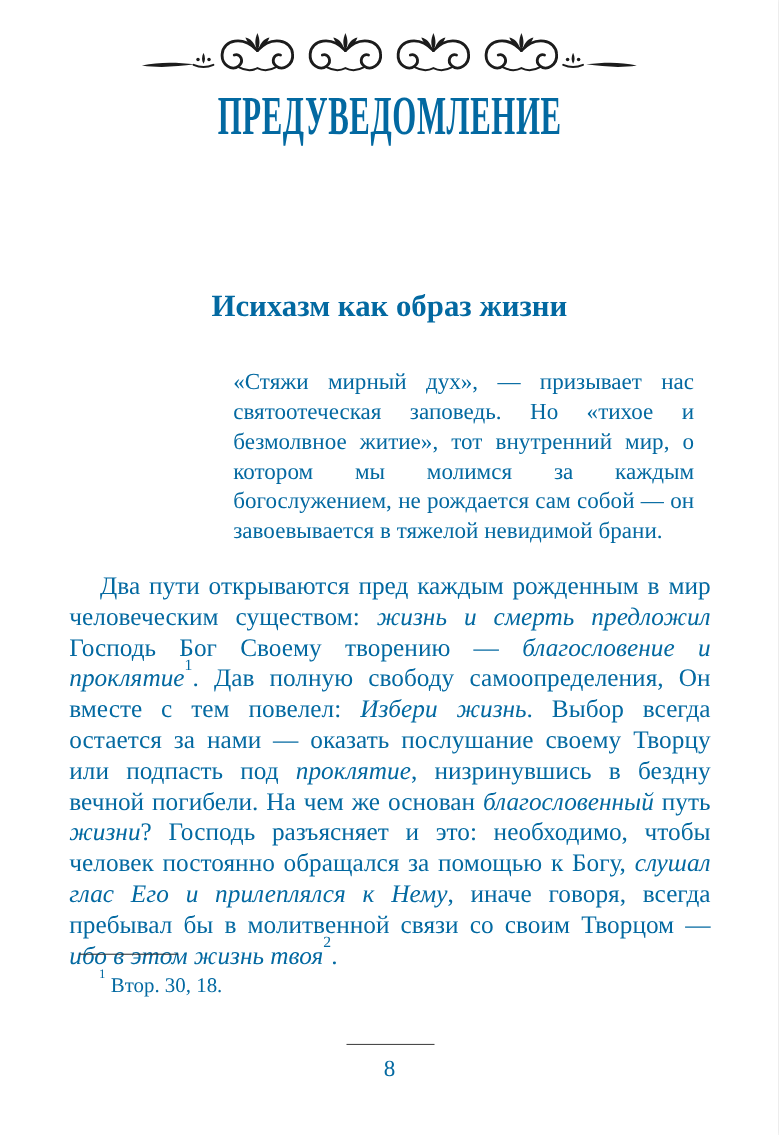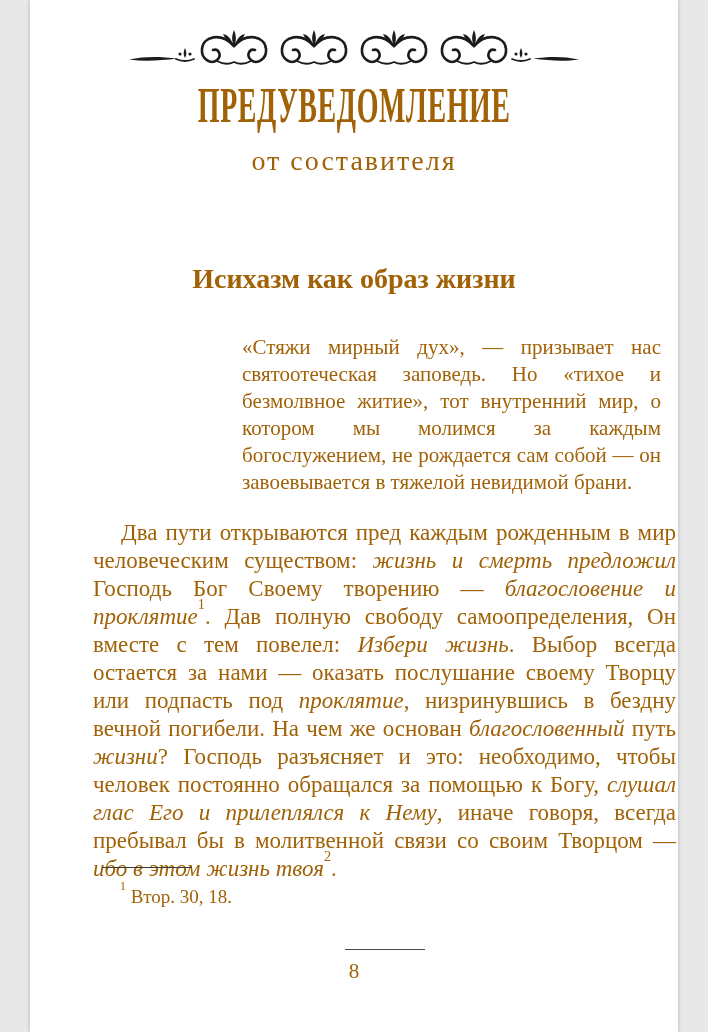--- a/index.html
+++ b/index.html
@@ -1,21 +1,21 @@
 <!DOCTYPE html>
 <html lang="ru"><head>
 <meta charset="utf-8">
 <style>
   html,body{margin:0;padding:0;background:#e8e8e8;}
   .page{
     position:relative;
-    width:648px;height:1032px;
+    width:708px;height:1032px;
     margin:0 auto;
     background:#ffffff;
-    color:#a16207;
+    color:#0369a1;
     font-family:"Liberation Serif","DejaVu Serif",serif;
     overflow:hidden;
     box-shadow:0 0 4px rgba(0,0,0,.25);
   }
   .ornament{
     position:absolute;top:28px;left:50%;transform:translateX(-50%);
     width:450px;height:50px;
   }
   .ornament .st{fill:none;stroke:#1c1c1c;stroke-width:2.6;stroke-linecap:round;}
   .ornament .st2{fill:none;stroke:#1c1c1c;stroke-width:1.8;stroke-linecap:round;}
@@ -103,21 +103,20 @@
     <use href="#crown" x="56" y="4"></use>
     <use href="#crown" x="392" y="4"></use>
     <use href="#motif" x="65"></use>
     <use href="#motif" x="145"></use>
     <use href="#motif" x="225"></use>
     <use href="#motif" x="305"></use>
   </svg>
 
   <h1 class="title"><span class="title-inner">ПРЕДУВЕДОМЛЕНИЕ</span></h1>
 
-  <div class="subtitle">от составителя</div>
 
   <h2 class="heading">Исихазм как образ жизни</h2>
 
   <div class="epigraph">«Стяжи мирный дух», — призывает нас святоотеческая заповедь. Но «тихое и безмолвное житие», тот внутренний мир, о котором мы молимся за каждым богослужением, не рождается сам собой — он завоевывается в тяжелой невидимой брани.</div>
 
   <p class="body-text"><span>Два пути открываются пред каждым рожденным в мир человеческим существом: </span><em>жизнь и смерть предложил</em><span> Господь Бог Своему творению — </span><em>благословение и проклятие</em><sup>1</sup><span>. Дав полную свободу самоопределения, Он вместе с тем повелел: </span><em>Избери жизнь</em><span>. Выбор всегда остается за нами — оказать послушание своему Творцу или подпасть под </span><em>проклятие</em><span>, низринувшись в бездну вечной погибели. На чем же основан </span><em>благословенный</em><span> путь </span><em>жизни</em><span>? Господь разъясняет и это: необходимо, чтобы человек постоянно обращался за помощью к Богу, </span><em>слушал глас Его и прилеплялся к Нему</em><span>, иначе говоря, всегда пребывал бы в молитвенной связи со своим Творцом — </span><em>ибо в этом жизнь твоя</em><sup>2</sup><span>.</span></p>
 
   <div class="fn-rule"></div>
 
   <div class="footnotes">

